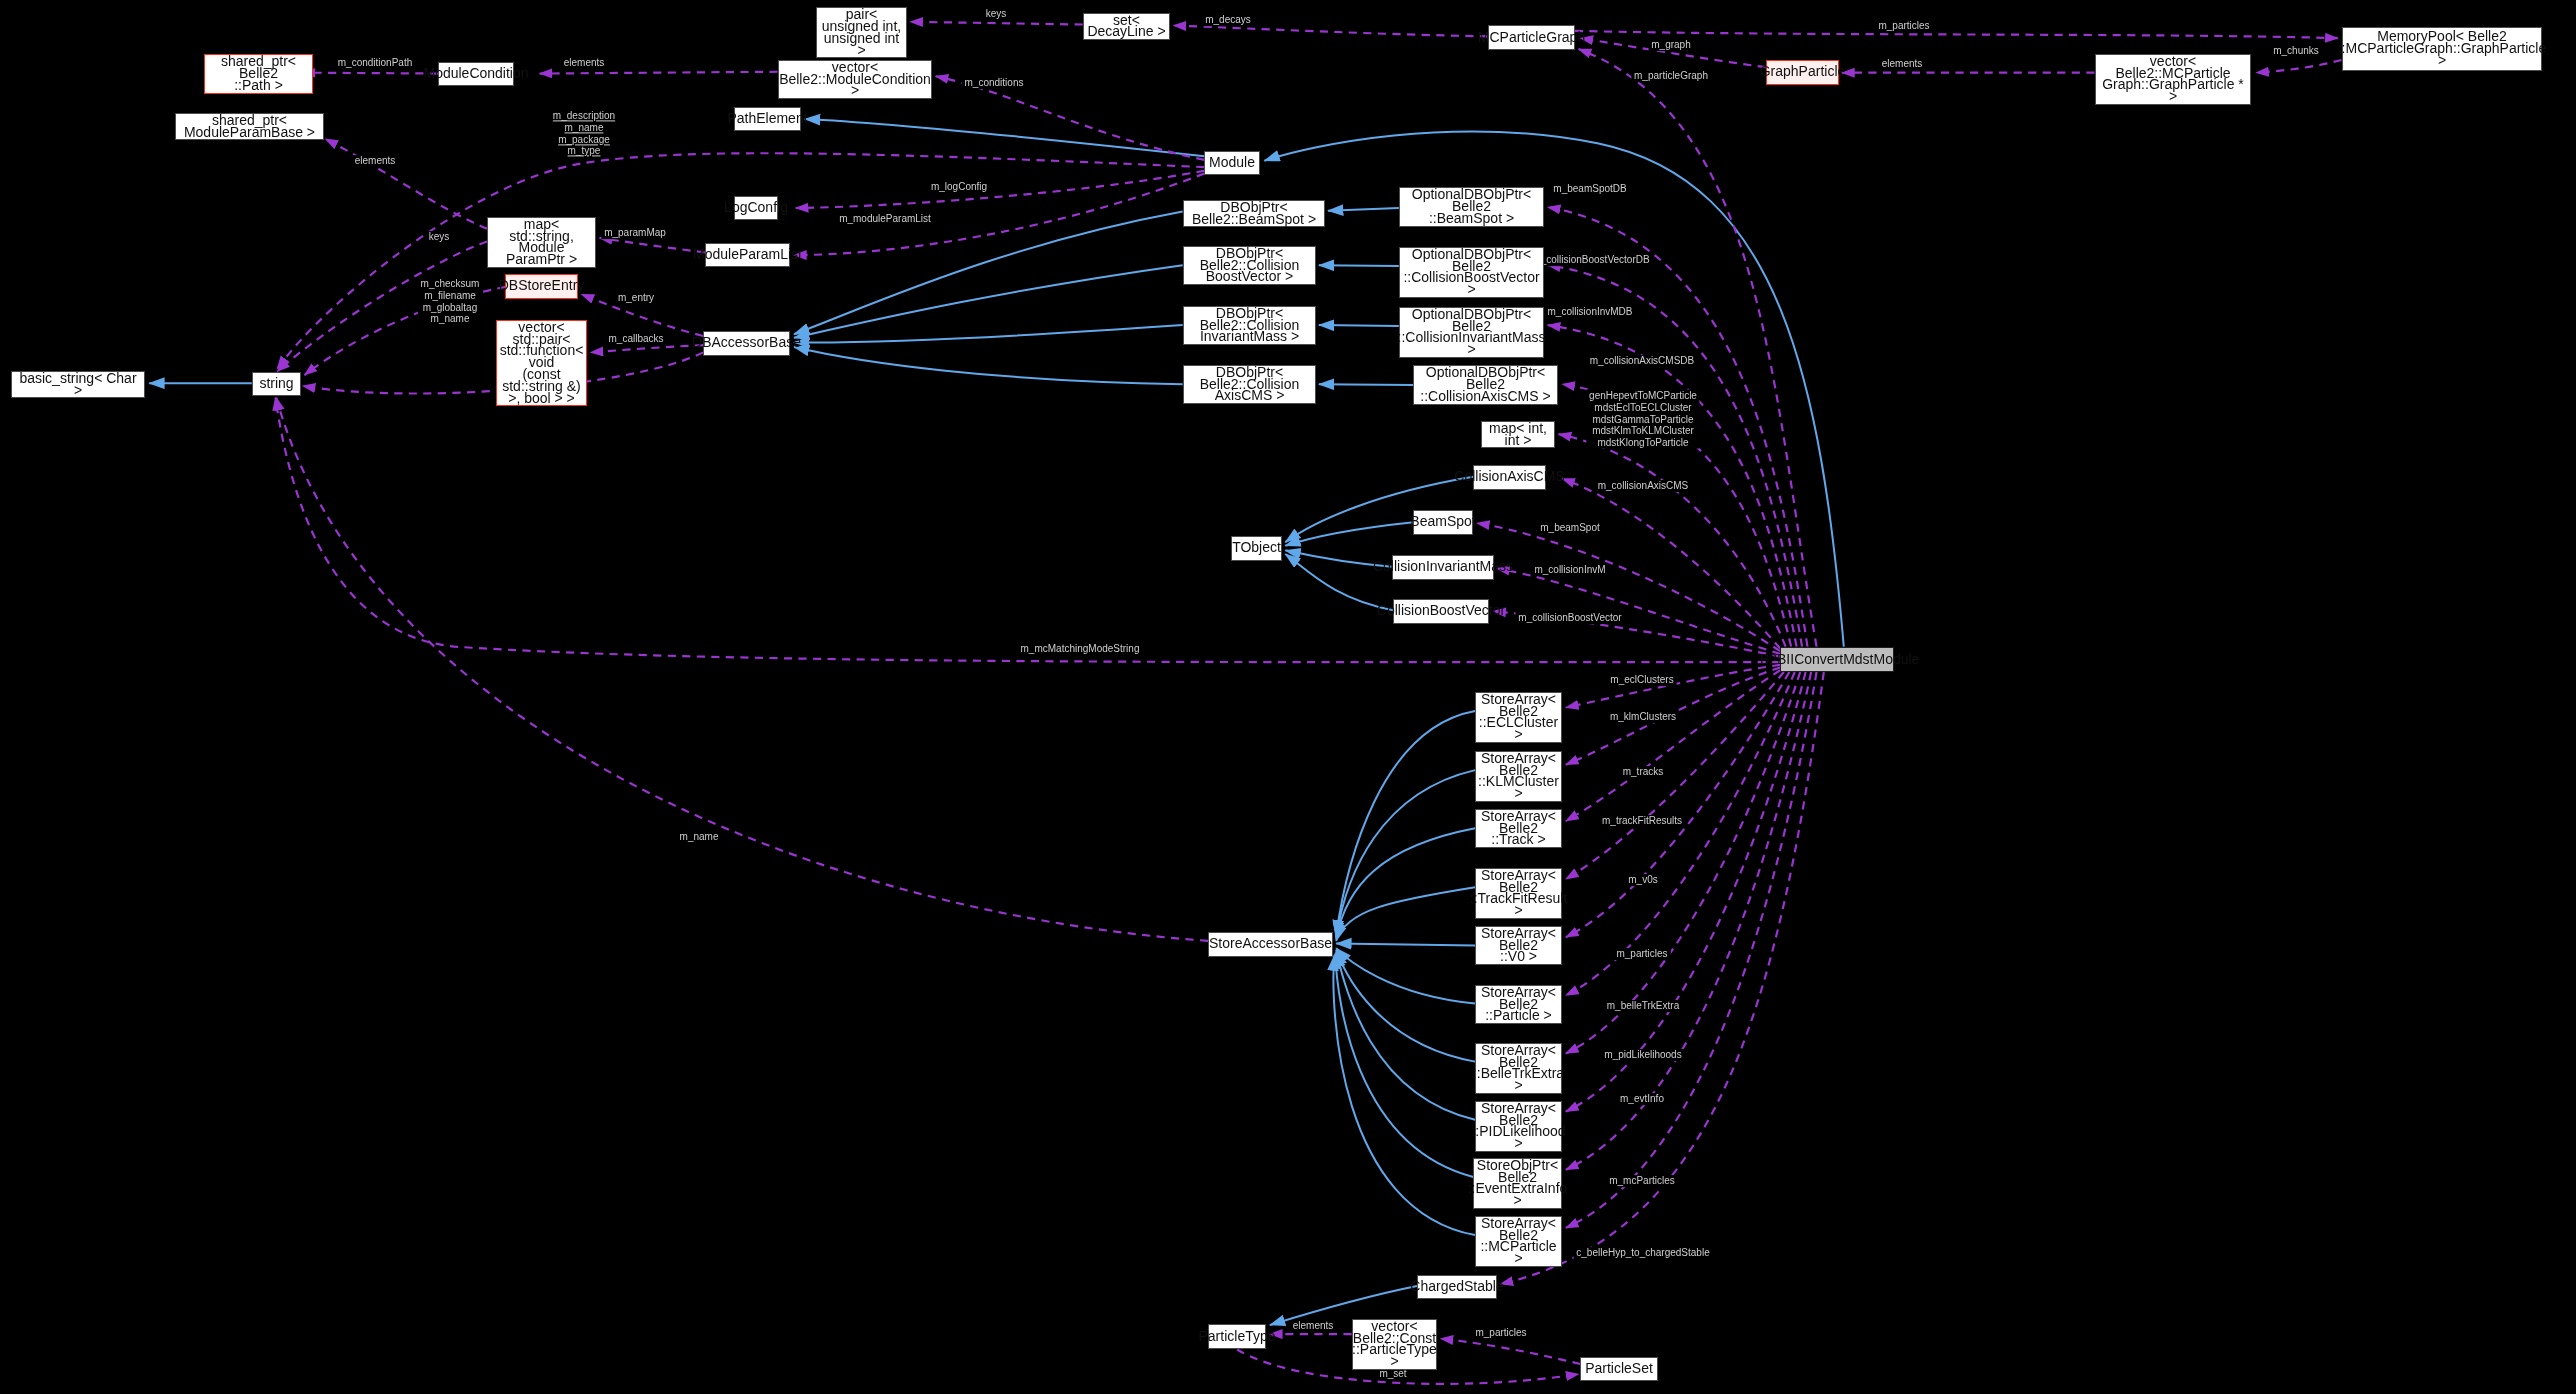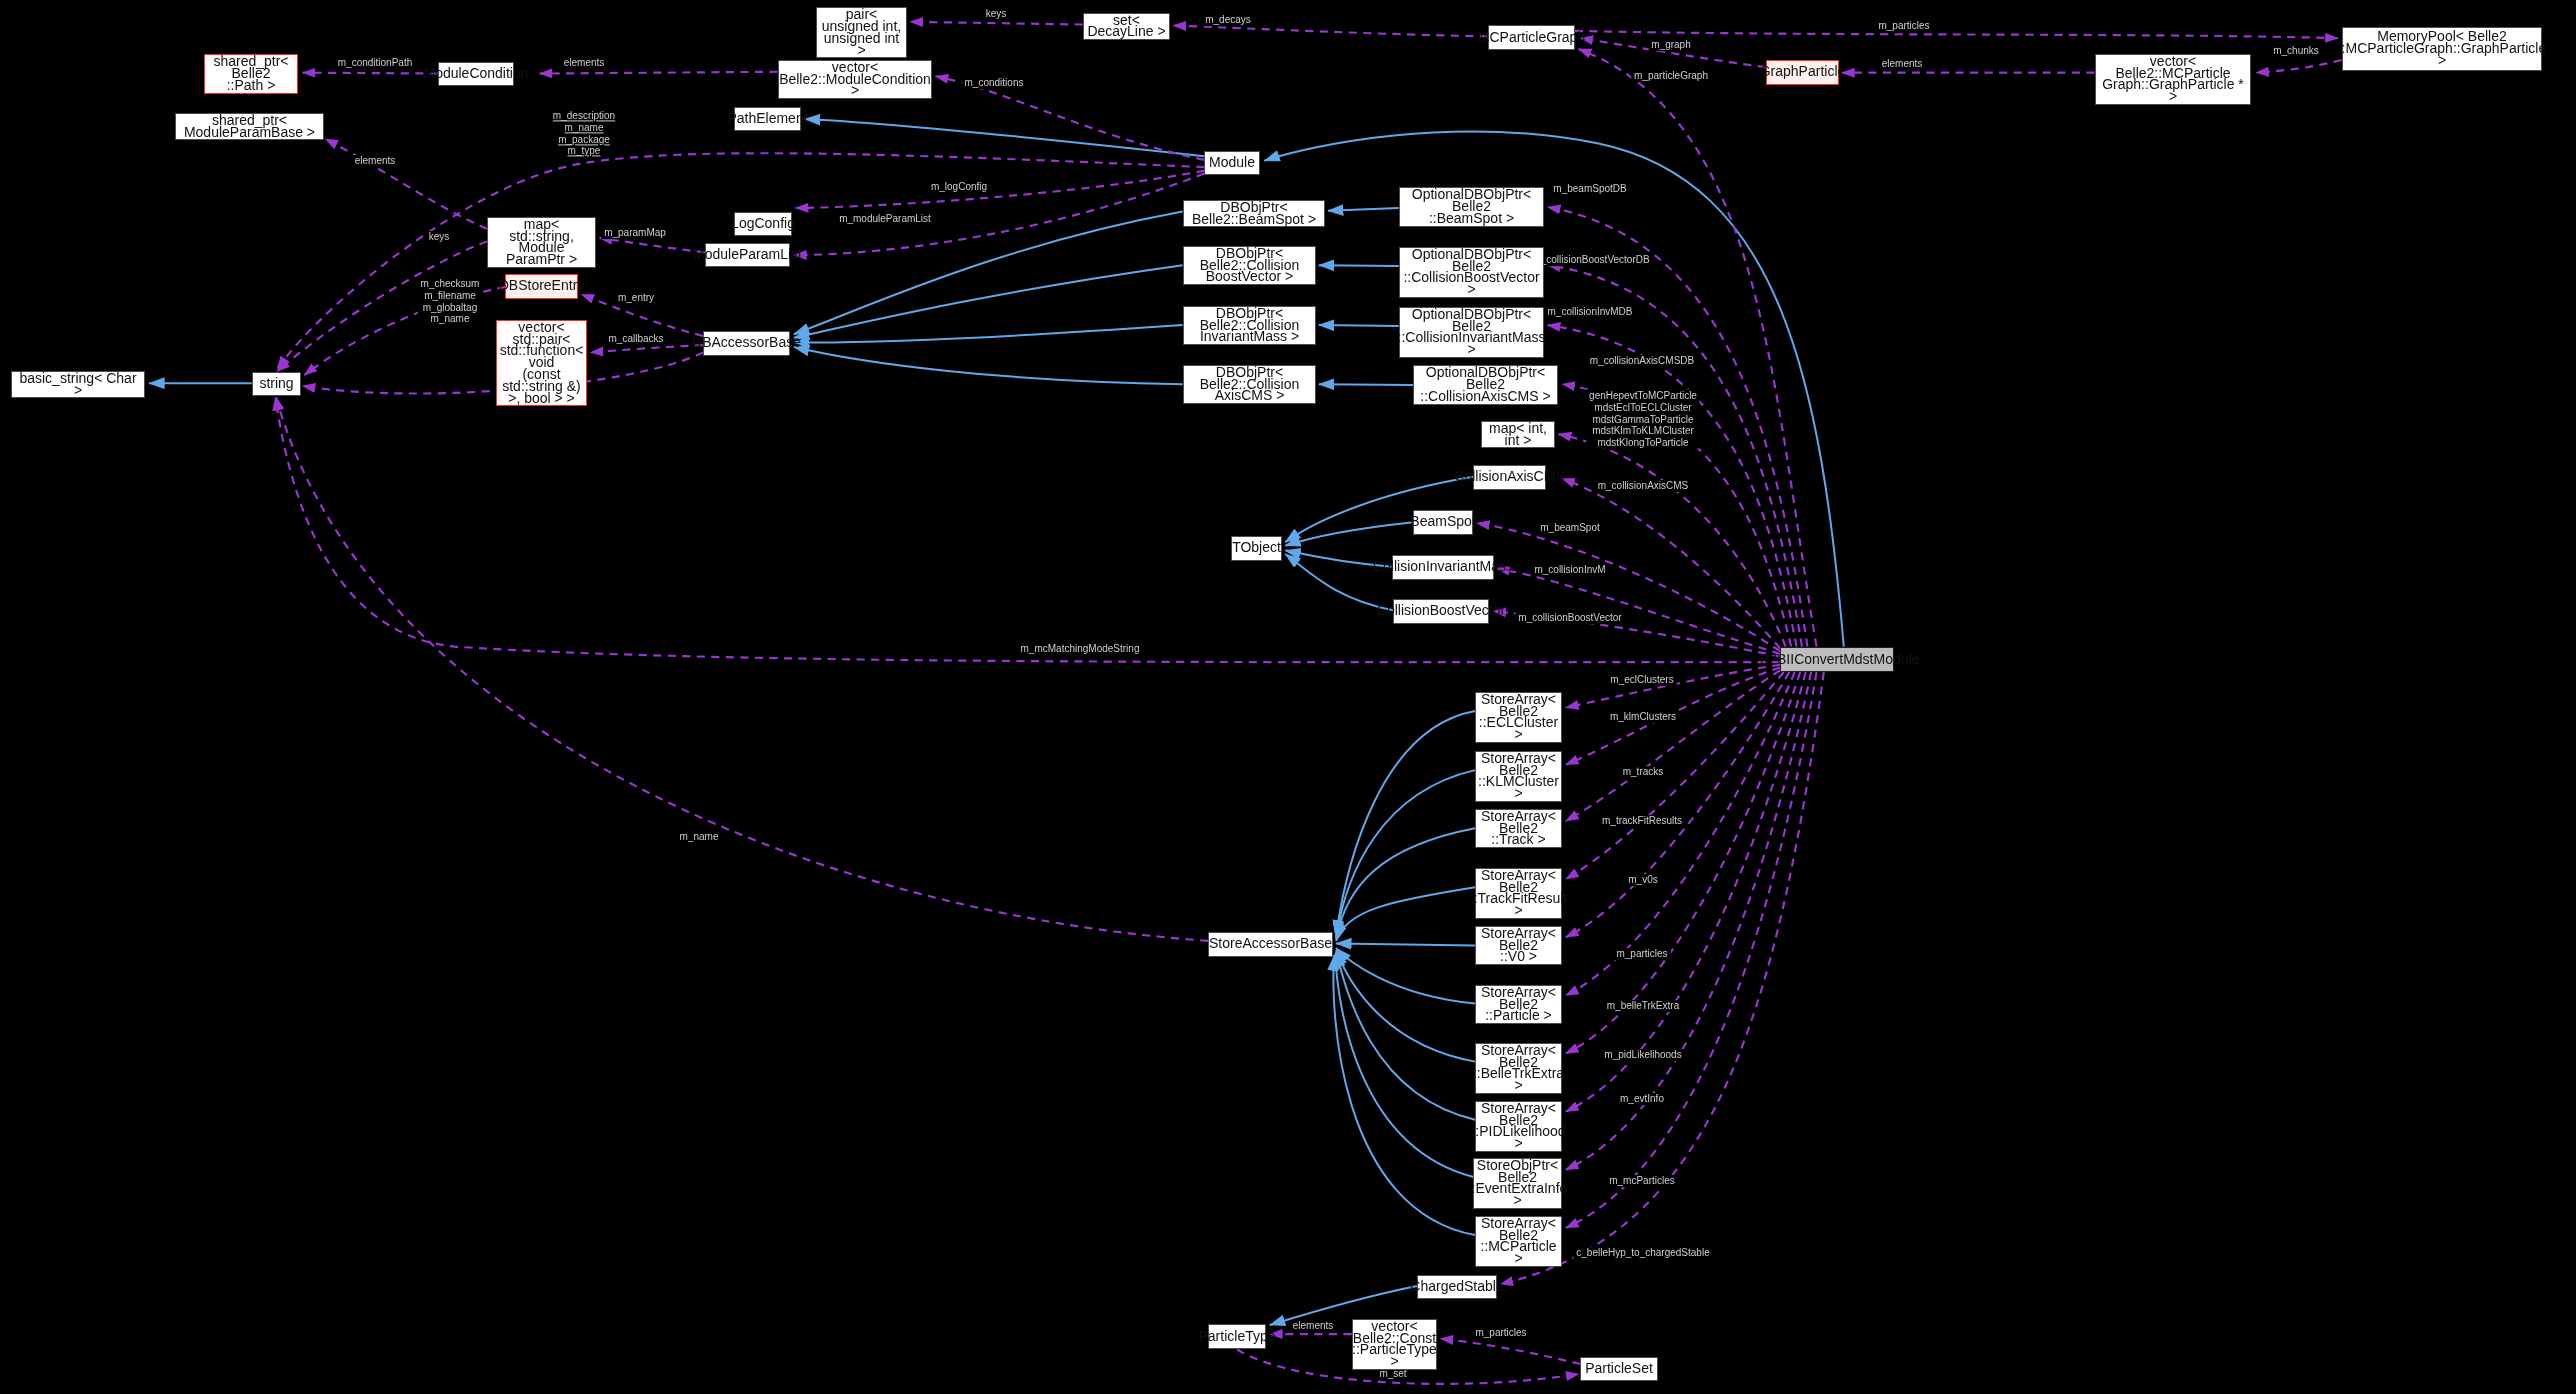--- a/index.html
+++ b/index.html
@@ -162,28 +162,28 @@
     <div class="elabel" style="left: 1393px; top: 1374px;">m_set</div>
     <div class="node" style="left: 816px; top: 7.3px; width: 91px; min-height: 36px;">pair&lt; unsigned int,
 unsigned int &gt;</div>
     <div class="node" style="left: 1083px; top: 12.7px; width: 87px; min-height: 24.5px;">set&lt; DecayLine &gt;</div>
     <div class="node" style="left: 1488px; top: 25.4px; width: 87px; min-height: 24.5px;">MCParticleGraph</div>
     <div class="node redpink" style="left: 1766px; top: 60px; width: 73px; min-height: 24.5px;">GraphParticle</div>
     <div class="node" style="left: 2095px; top: 54px; width: 156px; min-height: 40px;">vector&lt; Belle2::MCParticle
 Graph::GraphParticle * &gt;</div>
     <div class="node" style="left: 2342px; top: 27px; width: 200px; min-height: 44px;">MemoryPool&lt; Belle2
 ::MCParticleGraph::GraphParticle &gt;</div>
-    <div class="node red" style="left: 204px; top: 54px; width: 94px; min-height: 40px;">shared_ptr&lt; Belle2
+    <div class="node red" style="left: 204px; top: 54px; width: 109px; min-height: 40px;">shared_ptr&lt; Belle2
 ::Path &gt;</div>
     <div class="node" style="left: 438px; top: 62px; width: 76px; min-height: 23.6px;">ModuleCondition</div>
     <div class="node" style="left: 778px; top: 60px; width: 154px; min-height: 23.6px;">vector&lt; Belle2::ModuleCondition &gt;</div>
     <div class="node" style="left: 175px; top: 113px; width: 149px; min-height: 24.5px;">shared_ptr&lt; ModuleParamBase &gt;</div>
     <div class="node" style="left: 734px; top: 107px; width: 67px; min-height: 23.6px;">PathElement</div>
     <div class="node" style="left: 1204px; top: 151px; width: 56px; min-height: 23.6px;">Module</div>
-    <div class="node" style="left: 734px; top: 196px; width: 58px; min-height: 23.6px; margin-top: 16px;">LogConfig</div>
+    <div class="node" style="left: 734px; top: 196px; width: 44px; min-height: 23.6px;">LogConfig</div>
     <div class="node" style="left: 487px; top: 217px; width: 109px; min-height: 38px;">map&lt; std::string, Module
 ParamPtr &gt;</div>
     <div class="node" style="left: 705px; top: 243px; width: 85px; min-height: 23.6px;">ModuleParamList</div>
     <div class="node redpink" style="left: 505px; top: 274px; width: 73px; min-height: 24.5px;">DBStoreEntry</div>
     <div class="node red" style="left: 496px; top: 320px; width: 91px; min-height: 65px;">vector&lt; std::pair&lt;
 std::function&lt; void
 (const std::string &amp;)
 &gt;, bool &gt; &gt;</div>
     <div class="node" style="left: 703px; top: 331px; width: 87px; min-height: 24.5px;">DBAccessorBase</div>
     <div class="node" style="left: 1183px; top: 200px; width: 142px; min-height: 24.5px;">DBObjPtr&lt; Belle2::BeamSpot &gt;</div>

